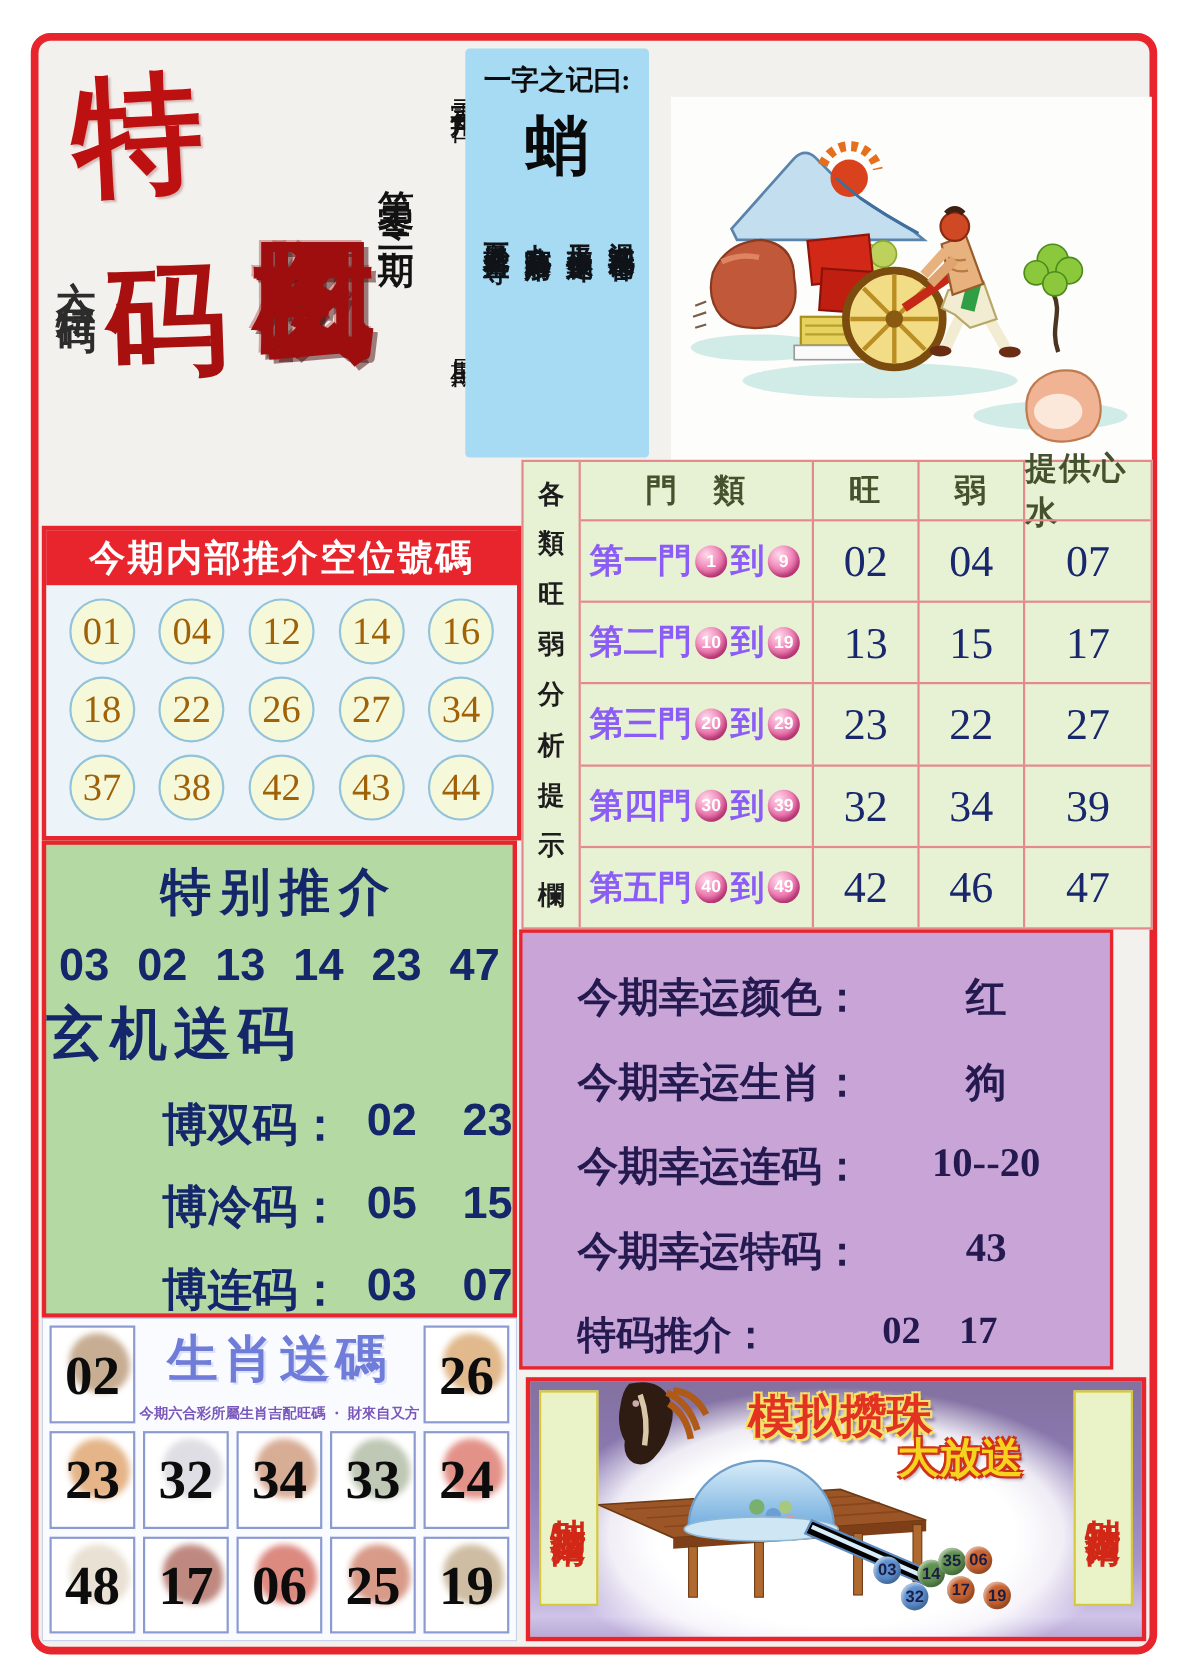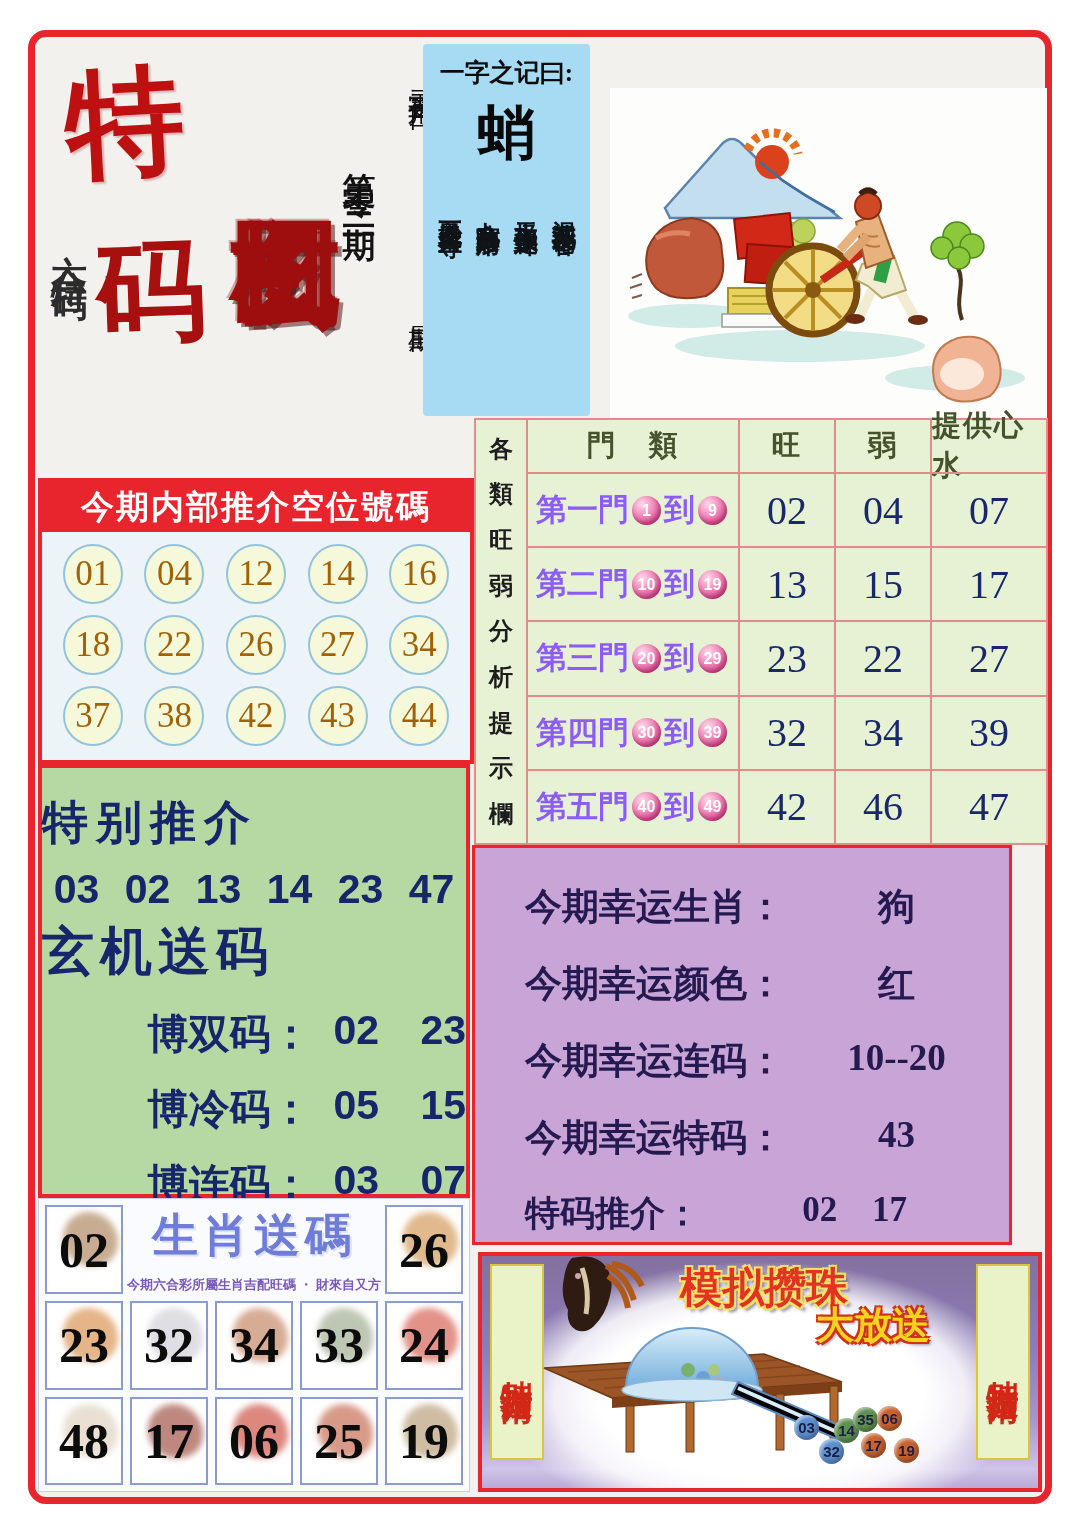--- a/index.html
+++ b/index.html
@@ -65,21 +65,21 @@
           color:#fff;font:800 33px "Liberation Serif",serif;letter-spacing:2px;}
   .rec-grid{position:absolute;left:10px;right:10px;top:56px;bottom:8px;display:grid;
           grid-template-columns:repeat(5,1fr);grid-template-rows:repeat(3,1fr);place-items:center;}
   .circle{width:60px;height:60px;border-radius:50%;background:#f5f9da;border:2px solid #93c3da;
           display:flex;align-items:center;justify-content:center;
           font:400 35px "Liberation Serif",serif;color:#a16207;box-sizing:border-box;}
 
   
   .spbox{position:absolute;left:38px;top:764px;width:432px;height:434px;box-sizing:border-box;
          border:4px solid #e8242d;background:#b5d9a3;color:#15266b;}
-  .sp-title{margin-top:24px;font:900 46px "Liberation Serif",serif;letter-spacing:8px;}
+  .sp-title{margin-top:12px;text-align:center;font:900 46px "Liberation Serif",serif;letter-spacing:8px;}
   .sp-nums{margin-top:12px;text-align:center;font:700 41px "Liberation Sans",sans-serif;word-spacing:14px;}
   .sp-sub{margin-top:4px;font:900 52px "Liberation Serif",serif;letter-spacing:6px;}
   .sp-line{margin:20px 0 0 40px;font:800 41px "Liberation Serif",serif;display:flex;justify-content:flex-end;}
   .sp-line .val{margin-left:22px;font-family:"Liberation Sans",sans-serif;font-weight:700;word-spacing:30px;}
 
   
   .lkbox{position:absolute;left:472px;top:845px;width:540px;height:400px;box-sizing:border-box;
          border:3px solid #e8242d;background:#c9a5d7;padding-top:34px;}
   .lk-line{display:flex;padding-left:50px;margin-bottom:27px;
            font:700 37px "Liberation Serif",serif;color:#241a50;}
@@ -313,26 +313,26 @@
       <span class="val">05 15</span>
     </div>
     <div class="sp-line">
       <span>博连码：</span>
       <span class="val">03 07</span>
     </div>
   </div>
 
   <div class="lkbox" style="background-color: rgb(201, 165, 215);">
     <div class="lk-line">
+      <span>今期幸运颜色：</span>
+      <span class="lk-value">红</span>
+    </div>
+    <div class="lk-line">
       <span>今期幸运生肖：</span>
       <span class="lk-value">狗</span>
-    </div>
-    <div class="lk-line">
-      <span>今期幸运颜色：</span>
-      <span class="lk-value">红</span>
     </div>
     <div class="lk-line">
       <span>今期幸运连码：</span>
       <span class="lk-value">10--20</span>
     </div>
     <div class="lk-line">
       <span>今期幸运特码：</span>
       <span class="lk-value">43</span>
     </div>
     <div class="lk-line small">

